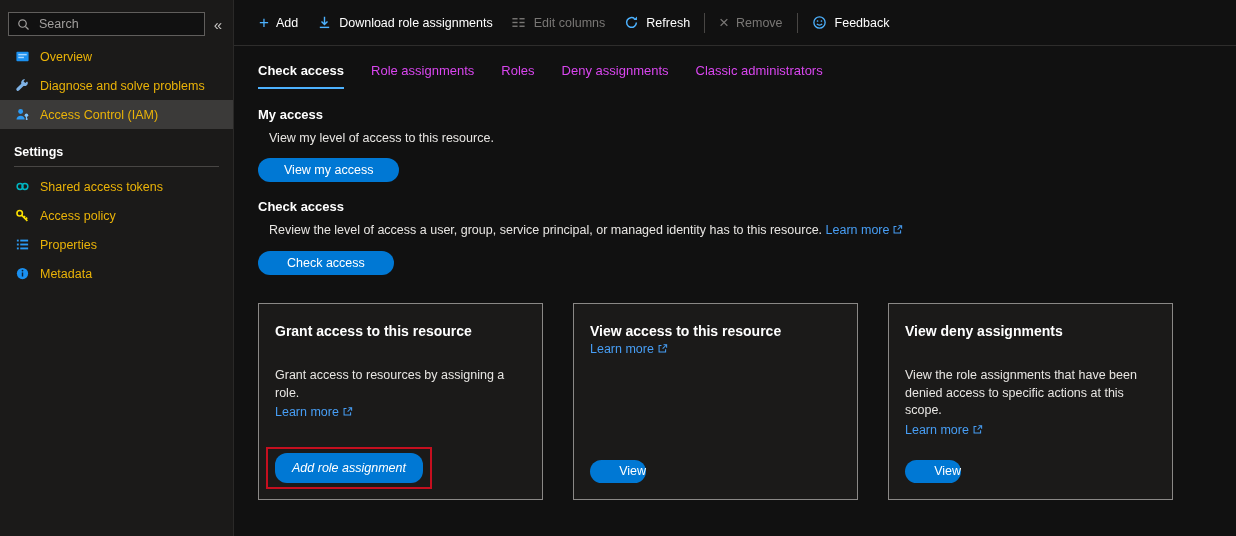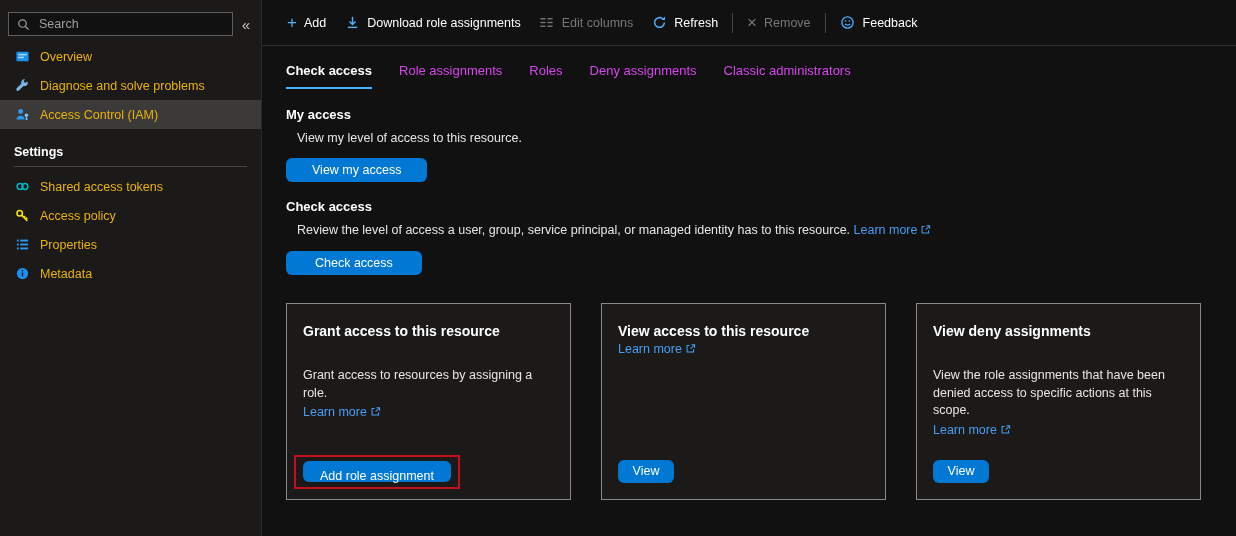--- a/index.html
+++ b/index.html
@@ -13,21 +13,21 @@
   body{
     width:1236px;height:536px;overflow:hidden;
     background:#111111;color:#ffffff;
     font-family:"Liberation Sans","DejaVu Sans",sans-serif;
     font-size:12.5px;
   }
   .app{display:flex;width:1236px;height:536px;}
 
   
   .sidebar{
-    width:262px;flex-shrink:0;background:#1b1a19;
+    width:234px;flex-shrink:0;background:#1b1a19;
     border-right:1px solid #2a2928;padding-top:10px;
   }
   .search-row{display:flex;align-items:center;padding:2px 6px 6px 8px;gap:4px;}
   .search-box{
     flex:1;display:flex;align-items:center;gap:6px;
     background:#111;border:1px solid #605e5c;height:24px;padding:0 6px;
   }
   .search-box input{
     background:transparent;border:none;outline:none;color:#d2d0ce;
     width:100%;font-family:inherit;font-size:12.5px;
@@ -64,37 +64,37 @@
     border-bottom:2px solid transparent;white-space:nowrap;
   }
   .tab.active{color:#ffffff;font-weight:bold;border-bottom:2px solid var(--accent-light);}
 
   .content{padding:18px 24px 0;}
   .sec-title{font-weight:bold;font-size:13px;margin:0 0 8px;}
   .sec-desc{color:#e8e6e3;margin:0 11px 11px;line-height:1.35;}
   .btn{
     display:inline-block;background:var(--accent);color:#fff;border:none;
     height:24px;line-height:24px;padding:0 26px;font-size:12.5px;
-    font-family:inherit;border-radius:6px;cursor:pointer;text-align:center;
+    font-family:inherit;border-radius:12px;cursor:pointer;text-align:right;
   }
   .gap-after-btn{margin-bottom:17px;}
   .link{color:var(--link);text-decoration:none;cursor:pointer;white-space:nowrap;}
   .ext-icon{display:inline-block;vertical-align:-1px;margin-left:3px;}
 
   
   .cards{display:flex;gap:30px;margin:28px 0 0;}
   .card{
     width:285px;height:197px;background:#1b1a19;border:1px solid #8a8886;
     padding:16px;display:flex;flex-direction:column;
   }
   .card-title{font-weight:bold;font-size:14px;margin:3px 0 0;}
   .card-desc{color:#e8e6e3;line-height:1.42;margin-top:28px;}
   .card-link{margin-top:3px;}
   .card-footer{margin-top:auto;}
-  .btn-card{padding:4px 17px;height:21px;line-height:23px;}
+  .btn-card{padding:4px 17px;height:30px;line-height:23px;font-style:italic;}
   .btn-view{width:56px;padding:0;height:23px;line-height:23px;}
   .red-highlight{
     display:inline-block;border:2px solid var(--highlight);
     padding:4px 7px;margin:-6px 0 -6px -9px;
   }
 </style>
 </head>
 <body>
 
 <div class="app">

